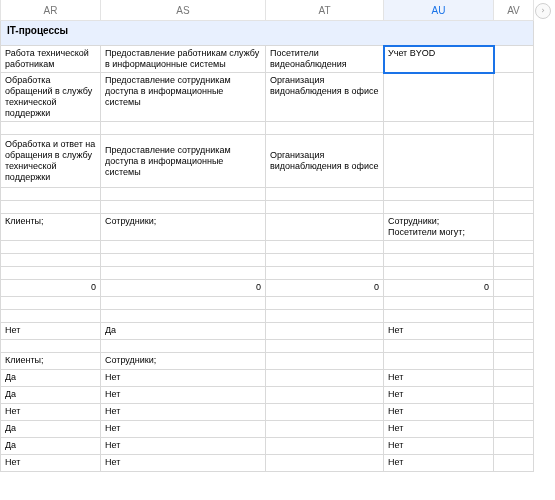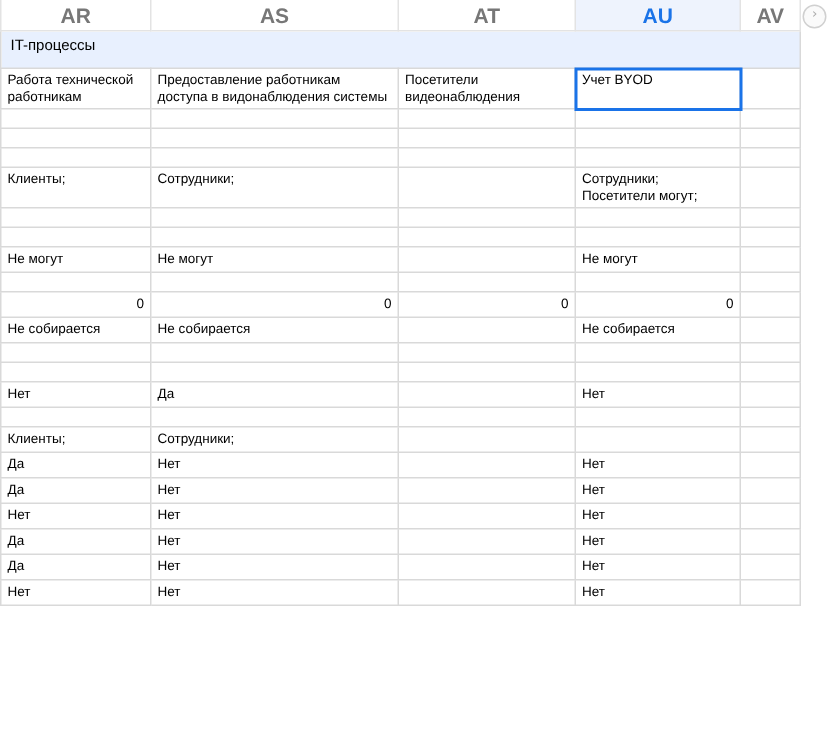--- a/index.html
+++ b/index.html
@@ -25,22 +25,22 @@
   }
   col.c-ar { width: 100px; }
   col.c-as { width: 165px; }
   col.c-at { width: 118px; }
   col.c-au { width: 110px; }
   col.c-av { width: 40px; }
 
   th.colhead {
     background: #fff;
     color: #777;
-    font-weight: 700;
-    font-size: 14px;
+    font-weight: 400;
+    font-size: 10px;
     height: 18px;
     border: 1px solid #e3e3e3;
     border-top: none;
   }
   th.colhead.active {
     background: #eef3fd;
     color: #1a73e8;
   }
   td {
     border: 1px solid #d9d9d9;
@@ -49,21 +49,21 @@
     overflow: hidden;
     white-space: normal;
     word-wrap: break-word;
     height: 12px;
     line-height: 11px;
   }
   tr.blank td { height: 8px; }
   tr.tall td { height: 48px; vertical-align: middle; }
   td.merged-header {
     background: #e8f0fe;
-    font-weight: 400;
+    font-weight: 700;
     font-size: 10px;
     padding: 4px 6px;
     height: 16px;
   }
   td.right { text-align: right; }
   td.active-cell {
     outline: 2px solid #1a73e8;
     outline-offset: -1px;
     background: #fff;
     margin-top: 48px;
@@ -109,29 +109,43 @@
         <th class="colhead active">AU</th>
         <th class="colhead">AV</th>
       </tr>
     </thead>
     <tbody id="grid-body">
       <tr>
         <td class="merged-header" colspan="5">IT-процессы</td>
       </tr>
     <tr>
           <td>Работа технической работникам</td>
-          <td>Предоставление работникам доступа в видонаблюдения системы</td>
+          <td>Предоставление работникам службу в информационные системы</td>
           <td>Посетители видеонаблюдения</td>
           <td class="active-cell">Учет BYOD</td>
           <td></td>
         </tr>
-        <tr class="blank">
-          <td></td>
-          <td></td>
-          <td></td>
+        <tr>
+          <td>Обработка обращений в службу технической поддержки</td>
+          <td>Предоставление сотрудникам доступа в информационные системы</td>
+          <td>Организация видонаблюдения в офисе</td>
+          <td></td>
+          <td></td>
+        </tr>
+        <tr class="blank">
+          <td></td>
+          <td></td>
+          <td></td>
+          <td></td>
+          <td></td>
+        </tr>
+        <tr class="tall">
+          <td>Обработка и ответ на обращения в службу технической поддержки</td>
+          <td>Предоставление сотрудникам доступа в информационные системы</td>
+          <td>Организация видонаблюдения в офисе</td>
           <td></td>
           <td></td>
         </tr>
         <tr class="blank">
           <td></td>
           <td></td>
           <td></td>
           <td></td>
           <td></td>
         </tr>
@@ -156,47 +170,33 @@
           <td></td>
           <td></td>
         </tr>
         <tr class="blank">
           <td></td>
           <td></td>
           <td></td>
           <td></td>
           <td></td>
         </tr>
-        <tr>
-          <td>Не могут</td>
-          <td>Не могут</td>
-          <td></td>
-          <td>Не могут</td>
-          <td></td>
-        </tr>
         <tr class="blank">
           <td></td>
           <td></td>
           <td></td>
           <td></td>
           <td></td>
         </tr>
         <tr>
           <td class="right">0</td>
           <td class="right">0</td>
           <td class="right">0</td>
           <td class="right">0</td>
           <td class="right"></td>
-        </tr>
-        <tr>
-          <td>Не собирается</td>
-          <td>Не собирается</td>
-          <td></td>
-          <td>Не собирается</td>
-          <td></td>
         </tr>
         <tr class="blank">
           <td></td>
           <td></td>
           <td></td>
           <td></td>
           <td></td>
         </tr>
         <tr class="blank">
           <td></td>

